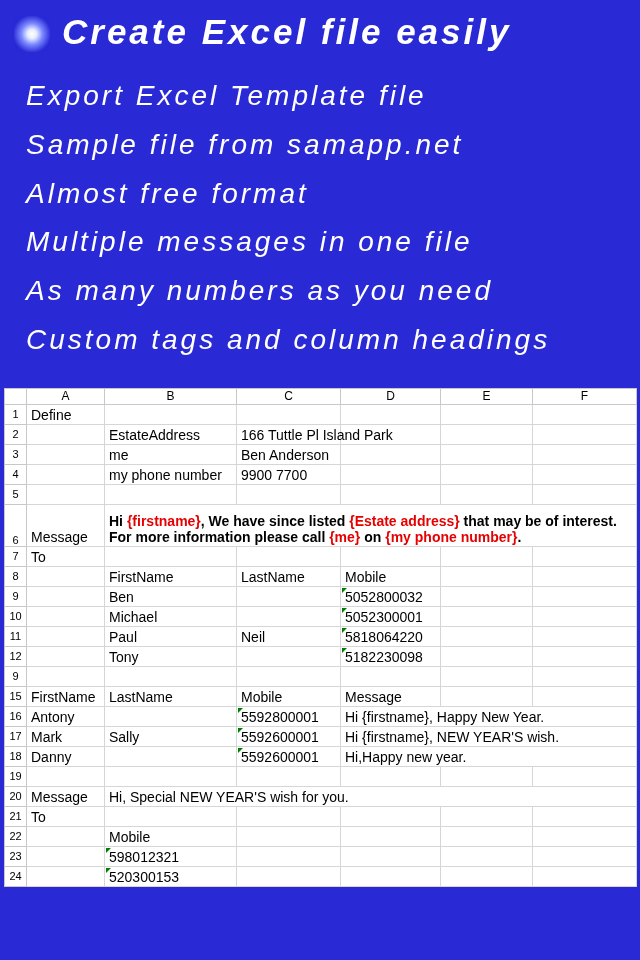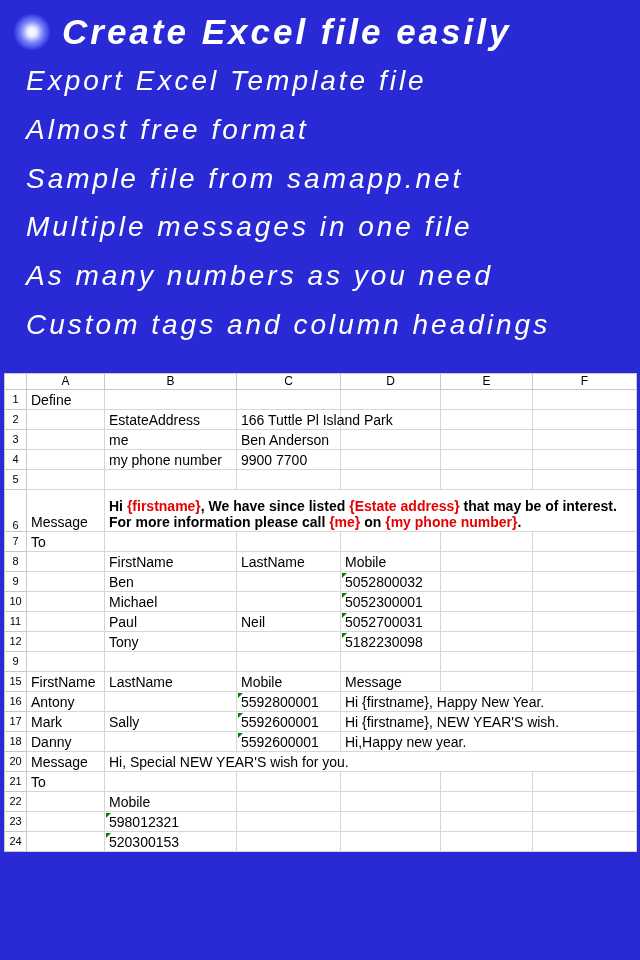--- a/index.html
+++ b/index.html
@@ -9,23 +9,23 @@
     background: #2929d6;
     font-family: Arial, Helvetica, sans-serif;
     overflow: hidden;
   }
   
   .banner {
     padding: 12px 14px 10px 14px;
   }
   .title-row {
     display: flex;
-    align-items: center;
+    align-items: flex-end;
     gap: 12px;
-    margin-bottom: 14px;
+    margin-bottom: 29px;
   }
   .glow-icon {
     width: 36px;
     height: 36px;
     background: radial-gradient(circle at 50% 50%, #ffffff 0%, #e6ecff 18%, #7a88ff 42%, #2828d6 75%);
     border-radius: 4px;
     flex-shrink: 0;
   }
   .title {
     color: #ffffff;
@@ -110,22 +110,22 @@
 </head>
 <body>
 
 <div class="banner">
   <div class="title-row">
     <div class="glow-icon"></div>
     <div class="title">Create Excel file easily</div>
   </div>
   <div class="bullets">
     <div class="bullet">Export Excel Template file</div>
+    <div class="bullet">Sample file from samapp.net</div>
     <div class="bullet">Almost free format</div>
-    <div class="bullet">Sample file from samapp.net</div>
     <div class="bullet">Multiple messages in one file</div>
     <div class="bullet">As many numbers as you need</div>
     <div class="bullet">Custom tags and column headings</div>
   </div>
 </div>
 
 <div class="sheet-wrap">
 <table class="sheet">
   <colgroup>
     <col class="cn">
@@ -232,21 +232,21 @@
           <td></td>
           <td class="nmark">5052300001</td>
           <td></td>
           <td></td>
         </tr>
   <tr>
           <td class="rownum">11</td>
     <td></td>
           <td>Paul</td>
           <td>Neil</td>
-          <td class="nmark">5052700031</td>
+          <td class="nmark">5818064220</td>
           <td></td>
           <td></td>
         </tr>
   <tr>
           <td class="rownum">12</td>
     <td></td>
           <td>Tony</td>
           <td></td>
           <td class="nmark">5182230098</td>
           <td></td>
@@ -285,20 +285,29 @@
           <td colspan="3">Hi {firstname}, NEW YEAR'S wish.</td>
         </tr>
   <tr>
           <td class="rownum">18</td>
     <td>Danny</td>
           <td></td>
           <td class="nmark">5592600001</td>
           <td colspan="3">Hi,Happy new year.</td>
         </tr>
   <tr>
+          <td class="rownum">19</td>
+    <td></td>
+          <td></td>
+          <td></td>
+          <td></td>
+          <td></td>
+          <td></td>
+        </tr>
+  <tr>
           <td class="rownum">20</td>
     <td>Message</td>
           <td colspan="5">Hi, Special NEW YEAR'S wish for you.</td>
         </tr>
   <tr>
           <td class="rownum">21</td>
     <td>To</td>
           <td></td>
           <td></td>
           <td></td>

